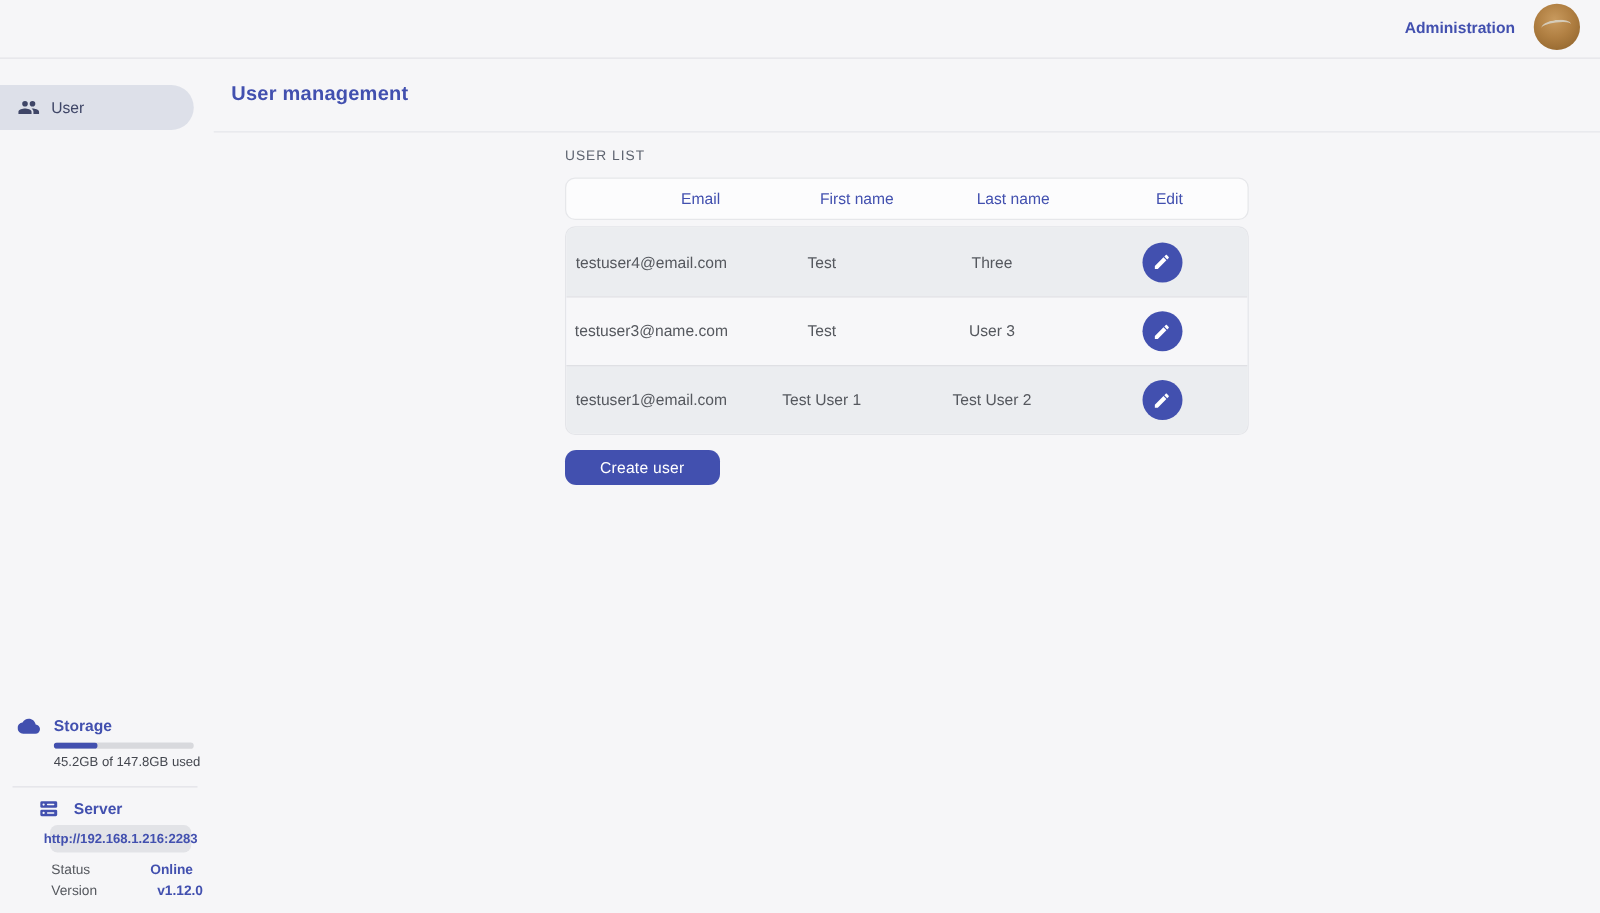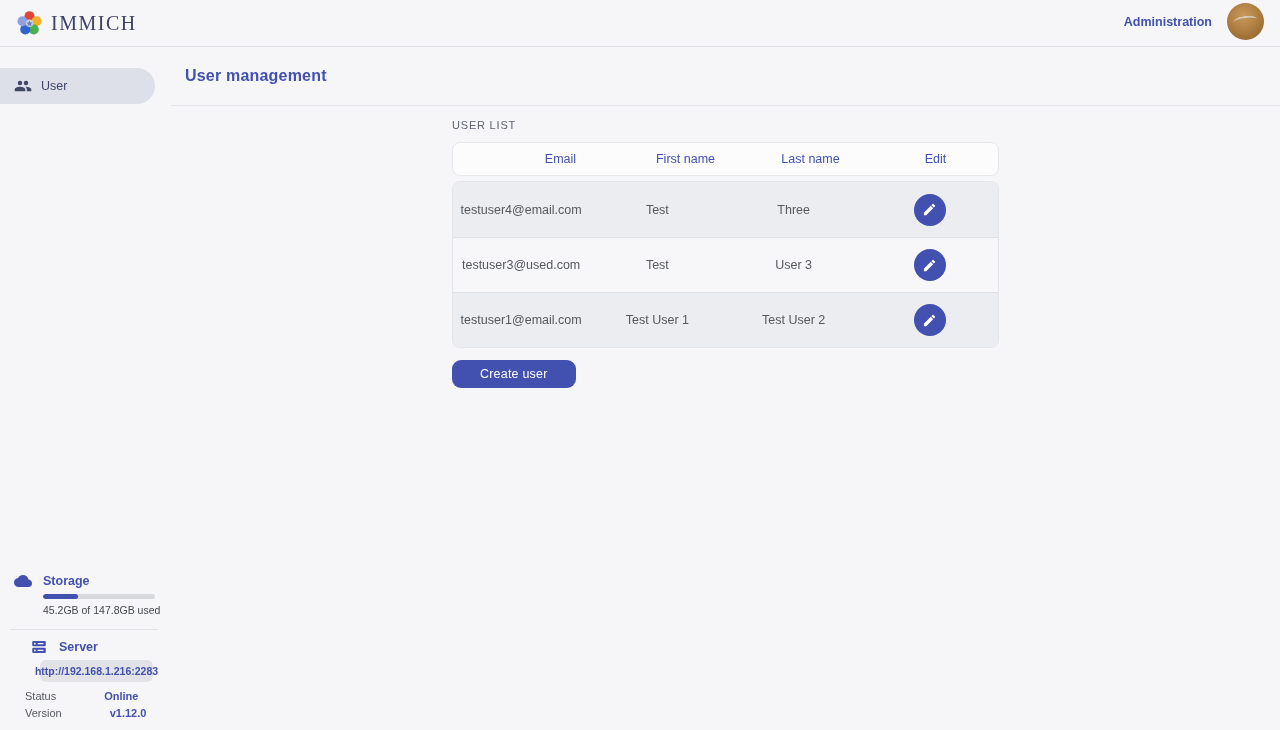--- a/index.html
+++ b/index.html
@@ -90,21 +90,21 @@
     border-top: 1px solid #e1e1e6;
   }
   .server-head { top: 68px; left: 16px; }
   .server-url-pill {
     position: absolute; left: 40px; top: 90px; width: 113px; height: 22px;
     background: #e2e3e7; border-radius: 6px;
     display: flex; align-items: center; justify-content: center;
     font-size: 10.5px; font-weight: bold; color: #4250af;
   }
   .kv-row {
-    position: absolute; left: 25px; width: 112px; height: 14px;
+    position: absolute; left: 41px; width: 112px; height: 14px;
     display: flex; justify-content: space-between; align-items: center; gap: 48px;
   }
   .kv-row .kv-label { font-size: 11px; color: #55585e; }
   .kv-row .kv-value { font-size: 11px; font-weight: bold; color: #4250af; }
   .status-row { top: 119px; }
   .version-row { top: 136px; }
 
   
   .main { position: absolute; left: 171px; top: 47px; right: 0; bottom: 0; }
   .main-header {
@@ -152,32 +152,20 @@
     background: #4250af; color: #ffffff; border: none; cursor: pointer;
     font-family: "Liberation Sans", sans-serif;
     font-size: 12.5px; font-weight: 500; letter-spacing: 0.2px;
     padding: 7px 28px; border-radius: 9px;
   }
 </style>
 </head>
 <body>
 
 <div class="header">
-  <div class="brand">
-    <svg class="brand-logo" viewBox="0 0 48 48">
-      <circle cx="24" cy="11" r="9" fill="#e0453a"></circle>
-      <circle cx="36.5" cy="20" r="9" fill="#efb02a"></circle>
-      <circle cx="31.5" cy="34.5" r="9" fill="#4daf50"></circle>
-      <circle cx="16.5" cy="34.5" r="9" fill="#2f66cd"></circle>
-      <circle cx="11.5" cy="20" r="9" fill="#8fa1e3"></circle>
-      <circle cx="24" cy="23.5" r="6.5" fill="#cfd4de"></circle>
-      <path d="M24 18.5 L25.7 22 L29.5 22.4 L26.7 25 L27.5 28.8 L24 26.9 L20.5 28.8 L21.3 25 L18.5 22.4 L22.3 22 Z" fill="#6d7fb5"></path>
-    </svg>
-    <span class="brand-name">IMMICH</span>
-  </div>
 
 
   <a class="admin-link">Administration</a>
   <div class="avatar"></div>
 </div>
 
 <div class="sidebar">
   <div class="sidebar-item">
     <svg class="nav-icon" viewBox="0 0 24 24">
       <path fill="#3f4667" d="M16,13C15.71,13 15.38,13 15.03,13.05C16.19,13.89 17,15 17,16.5V19H23V16.5C23,14.17 18.33,13 16,13M8,13C5.67,13 1,14.17 1,16.5V19H15V16.5C15,14.17 10.33,13 8,13M8,11A3,3 0 0,0 11,8A3,3 0 0,0 8,5A3,3 0 0,0 5,8A3,3 0 0,0 8,11M16,11A3,3 0 0,0 19,8A3,3 0 0,0 16,5A3,3 0 0,0 13,8A3,3 0 0,0 16,11Z"></path>
@@ -246,21 +234,21 @@
         <div class="td">Three</div>
         <div class="td edit-cell">
           <button class="edit-btn">
             <svg width="15" height="15" viewBox="0 0 24 24">
               <path fill="#ffffff" d="M20.71,7.04C21.1,6.65 21.1,6 20.71,5.63L18.37,3.29C18,2.9 17.35,2.9 16.96,3.29L15.12,5.12L18.87,8.87M3,17.25V21H6.75L17.81,9.93L14.06,6.18L3,17.25Z"></path>
             </svg>
           </button>
         </div>
       </div>
       <div class="table-row even">
-        <div class="td">testuser3@used.com</div>
+        <div class="td">testuser3@name.com</div>
         <div class="td">Test</div>
         <div class="td">User 3</div>
         <div class="td edit-cell">
           <button class="edit-btn">
             <svg width="15" height="15" viewBox="0 0 24 24">
               <path fill="#ffffff" d="M20.71,7.04C21.1,6.65 21.1,6 20.71,5.63L18.37,3.29C18,2.9 17.35,2.9 16.96,3.29L15.12,5.12L18.87,8.87M3,17.25V21H6.75L17.81,9.93L14.06,6.18L3,17.25Z"></path>
             </svg>
           </button>
         </div>
       </div>

